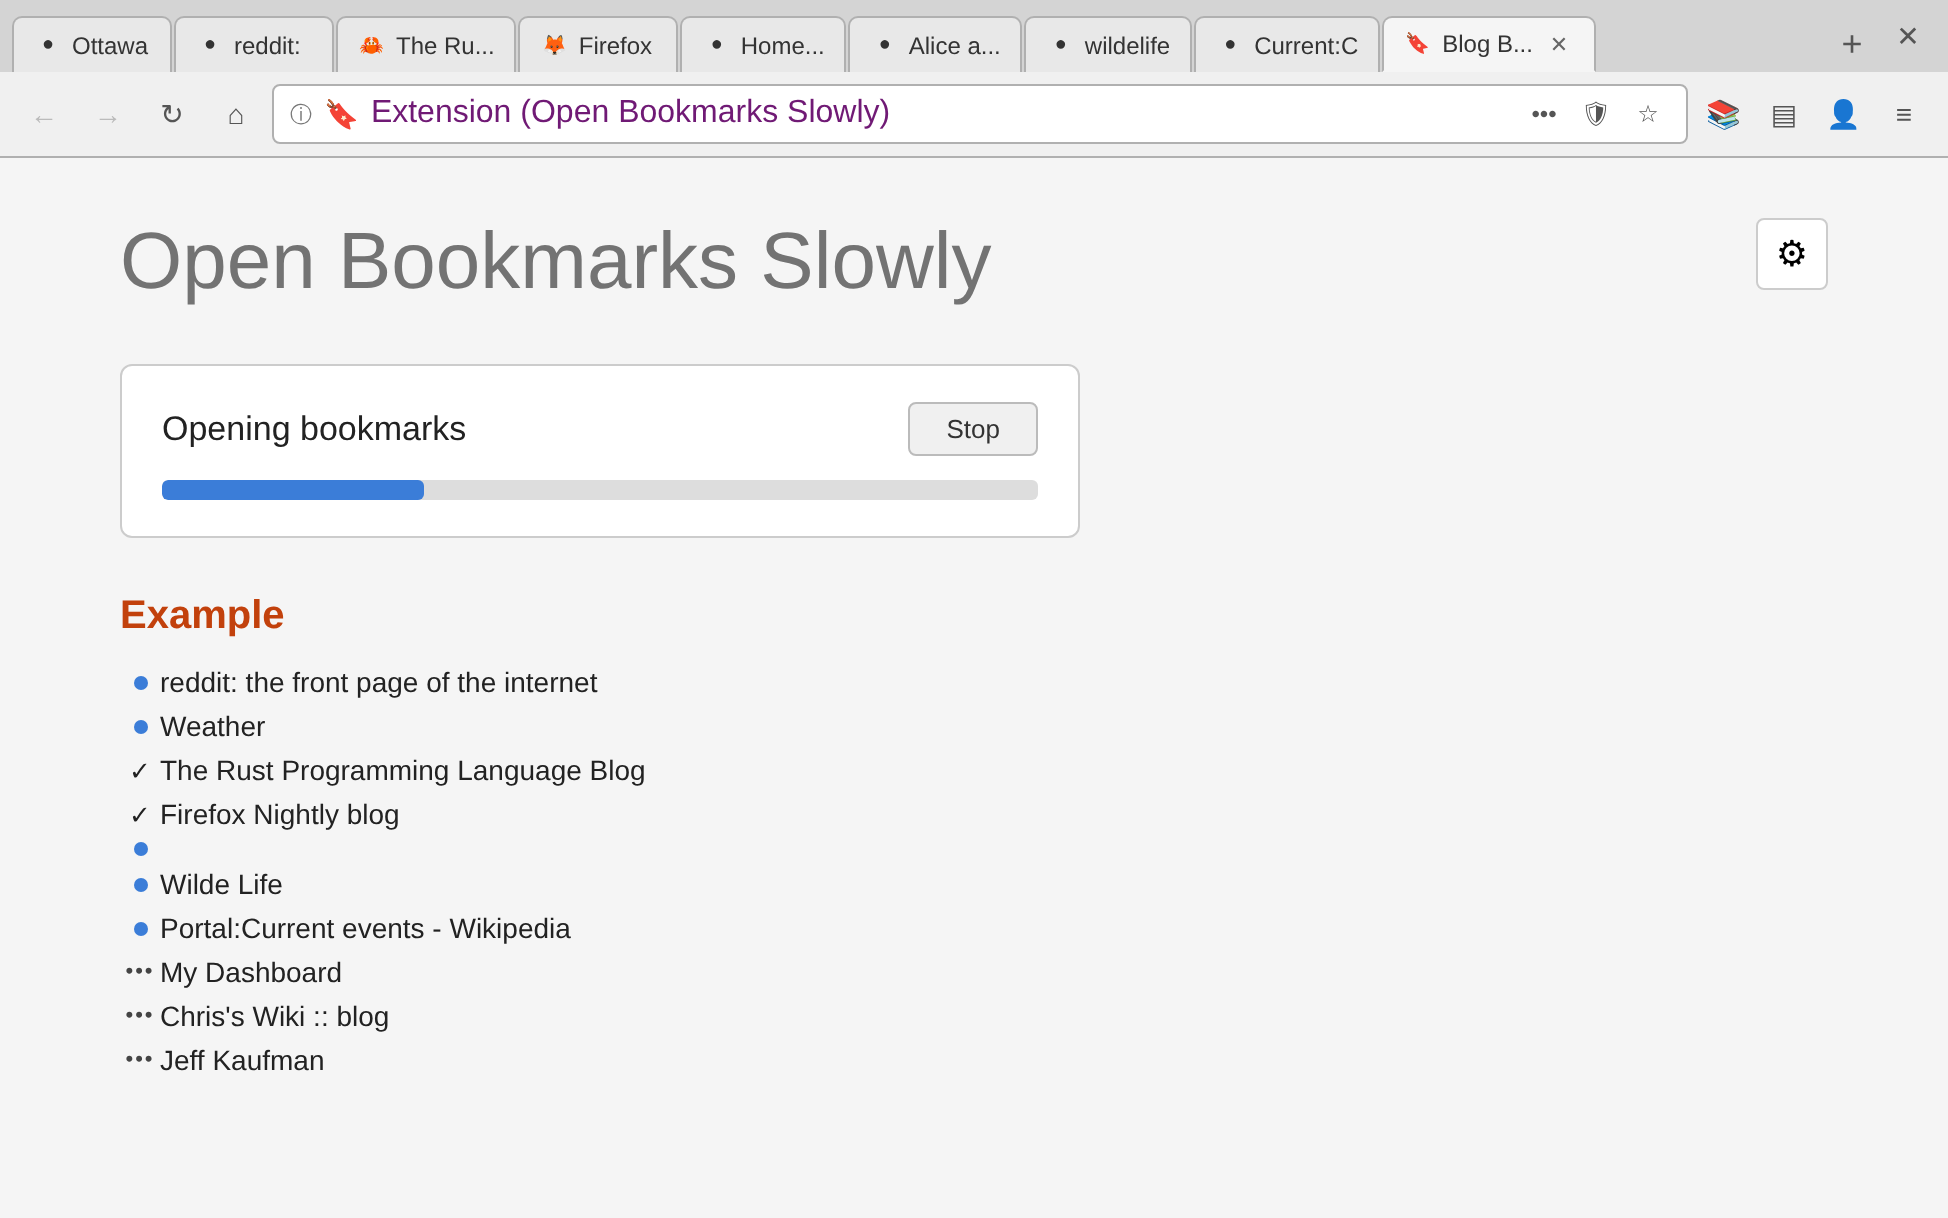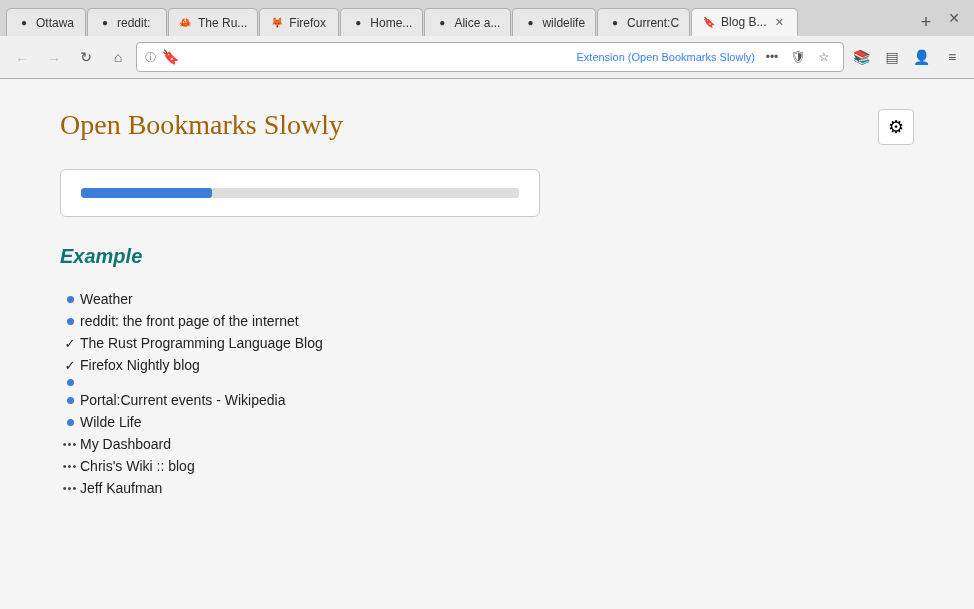--- a/index.html
+++ b/index.html
@@ -158,24 +158,23 @@
     .address-bar-icon {
       font-size: 11px;
       color: #777;
     }
 
     .address-ext-icon {
       font-size: 14px;
     }
 
     .address-text {
-      font-size: 11px;
-      color: #3b82f6;
+      font-size: 16px;
+      color: #701a75;
       flex: 1;
-      text-align: right;
     }
 
     .address-actions {
       display: flex;
       gap: 4px;
       align-items: center;
     }
 
     .addr-action-btn {
       width: 22px;
@@ -198,25 +197,24 @@
     
     .page-content {
       background: #f5f5f5;
       padding: 30px 60px;
       height: calc(609px - 36px - 42px);
       overflow-y: auto;
       position: relative;
     }
 
     .page-title {
-      font-size: 28px;
+      font-size: 40px;
       font-weight: 300;
-      color: #a16207;
+      color: #737373;
       margin-bottom: 28px;
-      font-family: Liberation Serif, serif;
     }
 
     .settings-gear {
       position: absolute;
       top: 30px;
       right: 60px;
       width: 36px;
       height: 36px;
       border: 1px solid #ccc;
       border-radius: 4px;
@@ -271,23 +269,22 @@
     .progress-bar-fill {
       background: #3b7dd8;
       height: 100%;
       border-radius: 3px;
     }
 
     
     .section-title {
       font-size: 20px;
       font-weight: bold;
-      color: #0f766e;
-      margin-bottom: 20px;
-      font-style: italic;
+      color: #c2410c;
+      margin-bottom: 10px;
     }
 
     .bookmark-list {
       list-style: none;
       padding: 0;
     }
 
     .bookmark-item {
       display: flex;
       align-items: center;
@@ -404,72 +401,76 @@
   </div>
 </div>
 
 <div class="page-content">
 
   <div class="settings-gear">⚙</div>
 
   <h1 class="page-title">Open Bookmarks Slowly</h1>
 
   <div class="opening-box">
+    <div class="opening-header">
+      <span class="opening-label">Opening bookmarks</span>
+      <button class="stop-btn">Stop</button>
+    </div>
     <div class="progress-bar-bg">
       <div class="progress-bar-fill" id="progress-fill" style="width: 30%;"></div>
     </div>
   </div>
 
   <h2 class="section-title">Example</h2>
 
   <ul class="bookmark-list" id="bookmark-list">
 
   <li class="bookmark-item">
         <span class="bullet-dot">
           <span class="blue-dot"></span>
         </span>
+        <span class="item-text">reddit: the front page of the internet</span>
+      </li>
+      <li class="bookmark-item">
+        <span class="bullet-dot">
+          <span class="blue-dot"></span>
+        </span>
         <span class="item-text">Weather</span>
       </li>
       <li class="bookmark-item">
         <span class="bullet-dot">
+          <span class="check-mark">✓</span>
+        </span>
+        <span class="item-text">The Rust Programming Language Blog</span>
+      </li>
+      <li class="bookmark-item">
+        <span class="bullet-dot">
+          <span class="check-mark">✓</span>
+        </span>
+        <span class="item-text">Firefox Nightly blog</span>
+      </li>
+      <li class="bookmark-item">
+        <span class="bullet-dot">
           <span class="blue-dot"></span>
         </span>
-        <span class="item-text">reddit: the front page of the internet</span>
-      </li>
-      <li class="bookmark-item">
-        <span class="bullet-dot">
-          <span class="check-mark">✓</span>
-        </span>
-        <span class="item-text">The Rust Programming Language Blog</span>
-      </li>
-      <li class="bookmark-item">
-        <span class="bullet-dot">
-          <span class="check-mark">✓</span>
-        </span>
-        <span class="item-text">Firefox Nightly blog</span>
       </li>
       <li class="bookmark-item">
         <span class="bullet-dot">
           <span class="blue-dot"></span>
         </span>
+        <span class="item-text">Wilde Life</span>
       </li>
       <li class="bookmark-item">
         <span class="bullet-dot">
           <span class="blue-dot"></span>
         </span>
         <span class="item-text">Portal:Current events - Wikipedia</span>
       </li>
       <li class="bookmark-item">
         <span class="bullet-dot">
-          <span class="blue-dot"></span>
-        </span>
-        <span class="item-text">Wilde Life</span>
-      </li>
-      <li class="bookmark-item">
-        <span class="bullet-dot">
           <span class="three-dots">•••</span>
         </span>
         <span class="item-text">My Dashboard</span>
       </li>
       <li class="bookmark-item">
         <span class="bullet-dot">
           <span class="three-dots">•••</span>
         </span>
         <span class="item-text">Chris's Wiki :: blog</span>
       </li>

